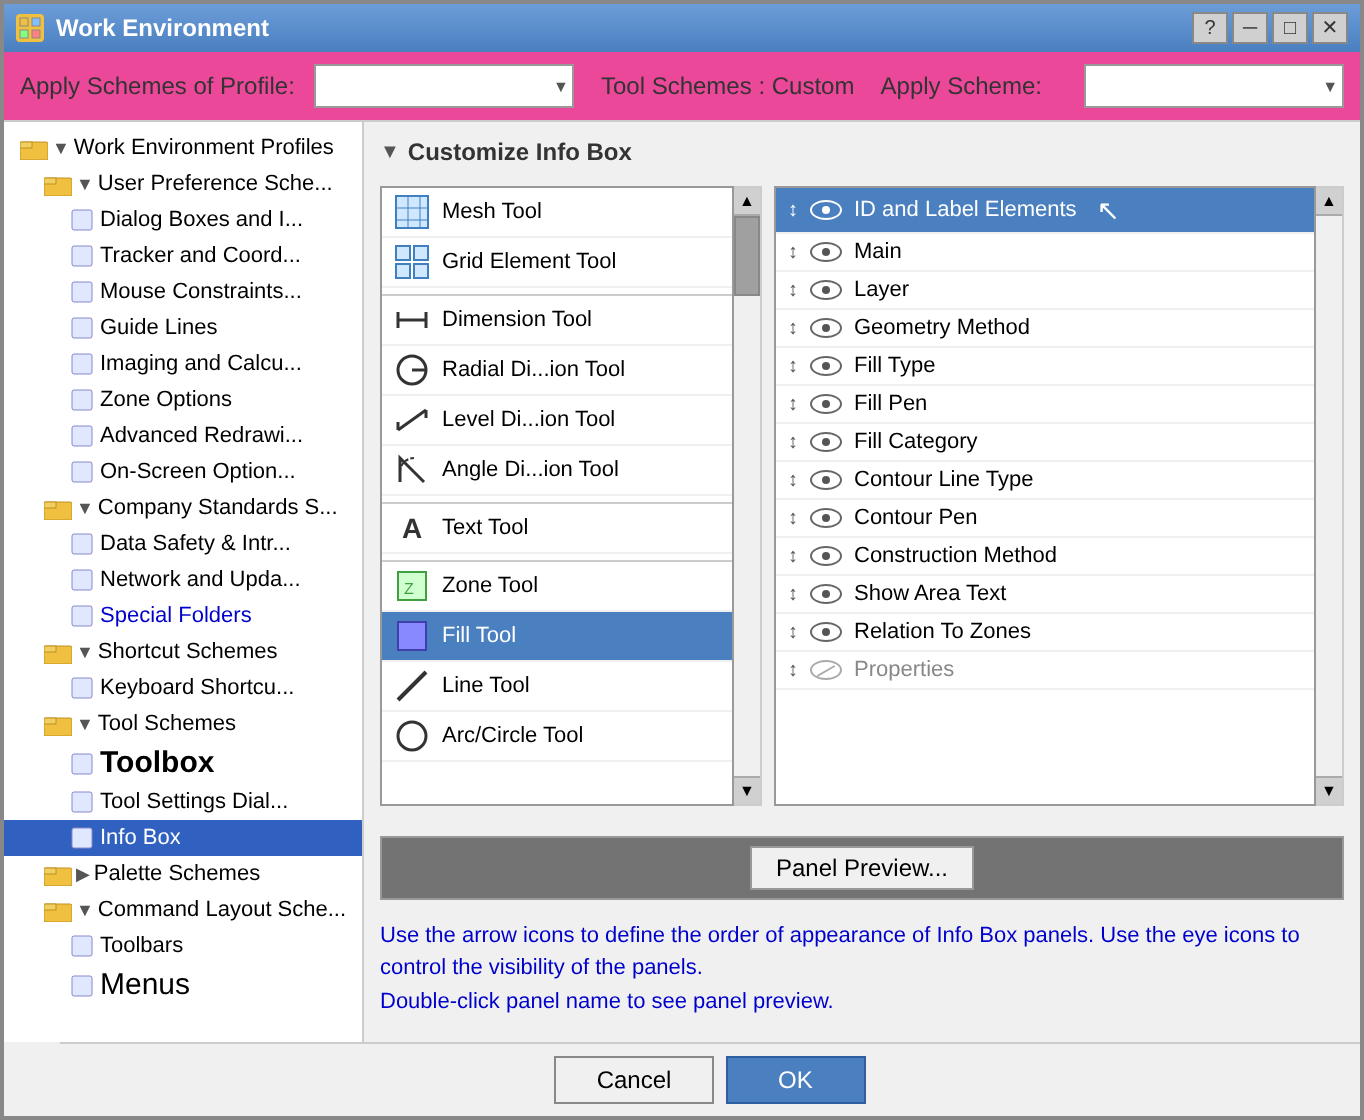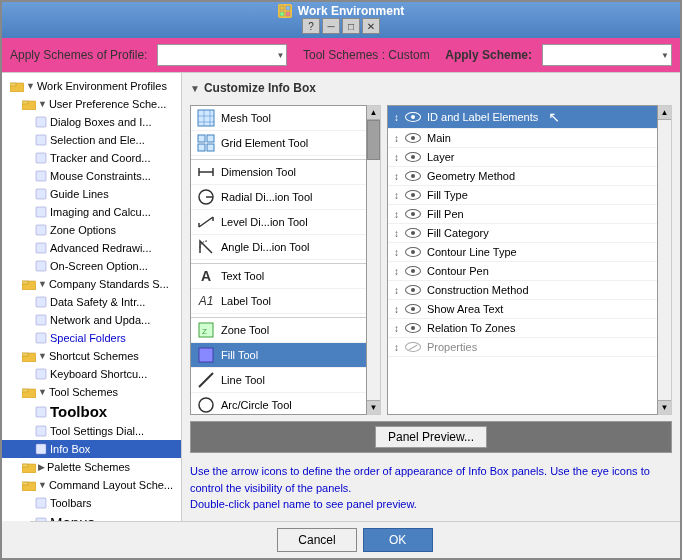--- a/index.html
+++ b/index.html
@@ -18,23 +18,22 @@
       border: 2px solid #888;
       display: flex;
       flex-direction: column;
     }
     .title-bar {
       background: linear-gradient(to bottom, #6b9dd8, #4a7fc0);
       color: white;
       padding: 4px 6px;
       display: flex;
       align-items: center;
-      justify-content: flex-end;
-      height: 36px;
-      flex-direction: column;
+      justify-content: space-between;
+      height: 24px;
     }
     .title-bar-left {
       display: flex;
       align-items: center;
       gap: 6px;
     }
     .title-icon {
       width: 14px;
       height: 14px;
       background: #f0c040;
@@ -95,22 +94,21 @@
     }
     .toolbar-center {
       flex: 1;
       text-align: center;
       font-size: 12px;
       color: #333;
     }
     .toolbar-right {
       display: flex;
       align-items: center;
-      gap: 10px;
-      font-weight: bold;
+      gap: 21px;
     }
     .main-content {
       display: flex;
       flex: 1;
       overflow: hidden;
     }
     .left-panel {
       width: 180px;
       background: white;
       border-right: 1px solid #ccc;
@@ -361,28 +359,20 @@
             </svg>
         </span>
         <span style="font-size:11px;overflow:hidden;white-space:nowrap;">Dialog Boxes and I...</span>
       </div>
       <div class="tree-item indent-3">
         <span class="tree-icon">
           <svg width="12" height="12" viewBox="0 0 12 12">
               <rect x="1" y="1" width="10" height="10" fill="#e0e8ff" stroke="#8888cc" stroke-width="0.5" rx="1"></rect>
             </svg>
         </span>
-        <span style="font-size:11px;overflow:hidden;white-space:nowrap;">Selection and Ele...</span>
-      </div>
-      <div class="tree-item indent-3">
-        <span class="tree-icon">
-          <svg width="12" height="12" viewBox="0 0 12 12">
-              <rect x="1" y="1" width="10" height="10" fill="#e0e8ff" stroke="#8888cc" stroke-width="0.5" rx="1"></rect>
-            </svg>
-        </span>
         <span style="font-size:11px;overflow:hidden;white-space:nowrap;">Tracker and Coord...</span>
       </div>
       <div class="tree-item indent-3">
         <span class="tree-icon">
           <svg width="12" height="12" viewBox="0 0 12 12">
               <rect x="1" y="1" width="10" height="10" fill="#e0e8ff" stroke="#8888cc" stroke-width="0.5" rx="1"></rect>
             </svg>
         </span>
         <span style="font-size:11px;overflow:hidden;white-space:nowrap;">Mouse Constraints...</span>
       </div>
@@ -625,26 +615,20 @@
                   </svg>
               </div>
               <span>Angle Di...ion Tool</span>
             </div>
             <div style="height:4px;border-bottom:1px solid #ccc;"></div>
             <div class="tool-item">
               <div class="tool-item-icon">
                 <span style="font-size:14px;font-weight:bold;color:#333;">A</span>
               </div>
               <span>Text Tool</span>
-            </div>
-            <div class="tool-item">
-              <div class="tool-item-icon">
-                <span style="font-size:12px;font-style:italic;color:#333;">A1</span>
-              </div>
-              <span>Label Tool</span>
             </div>
             <div style="height:4px;border-bottom:1px solid #ccc;"></div>
             <div class="tool-item">
               <div class="tool-item-icon">
                 <svg width="18" height="18" viewBox="0 0 18 18">
                     <rect x="2" y="2" width="14" height="14" fill="#d0ffd0" stroke="#40a040" stroke-width="1"></rect>
                     <text x="5" y="13" font-size="8" fill="#40a040">Z</text>
                   </svg>
               </div>
               <span>Zone Tool</span>

